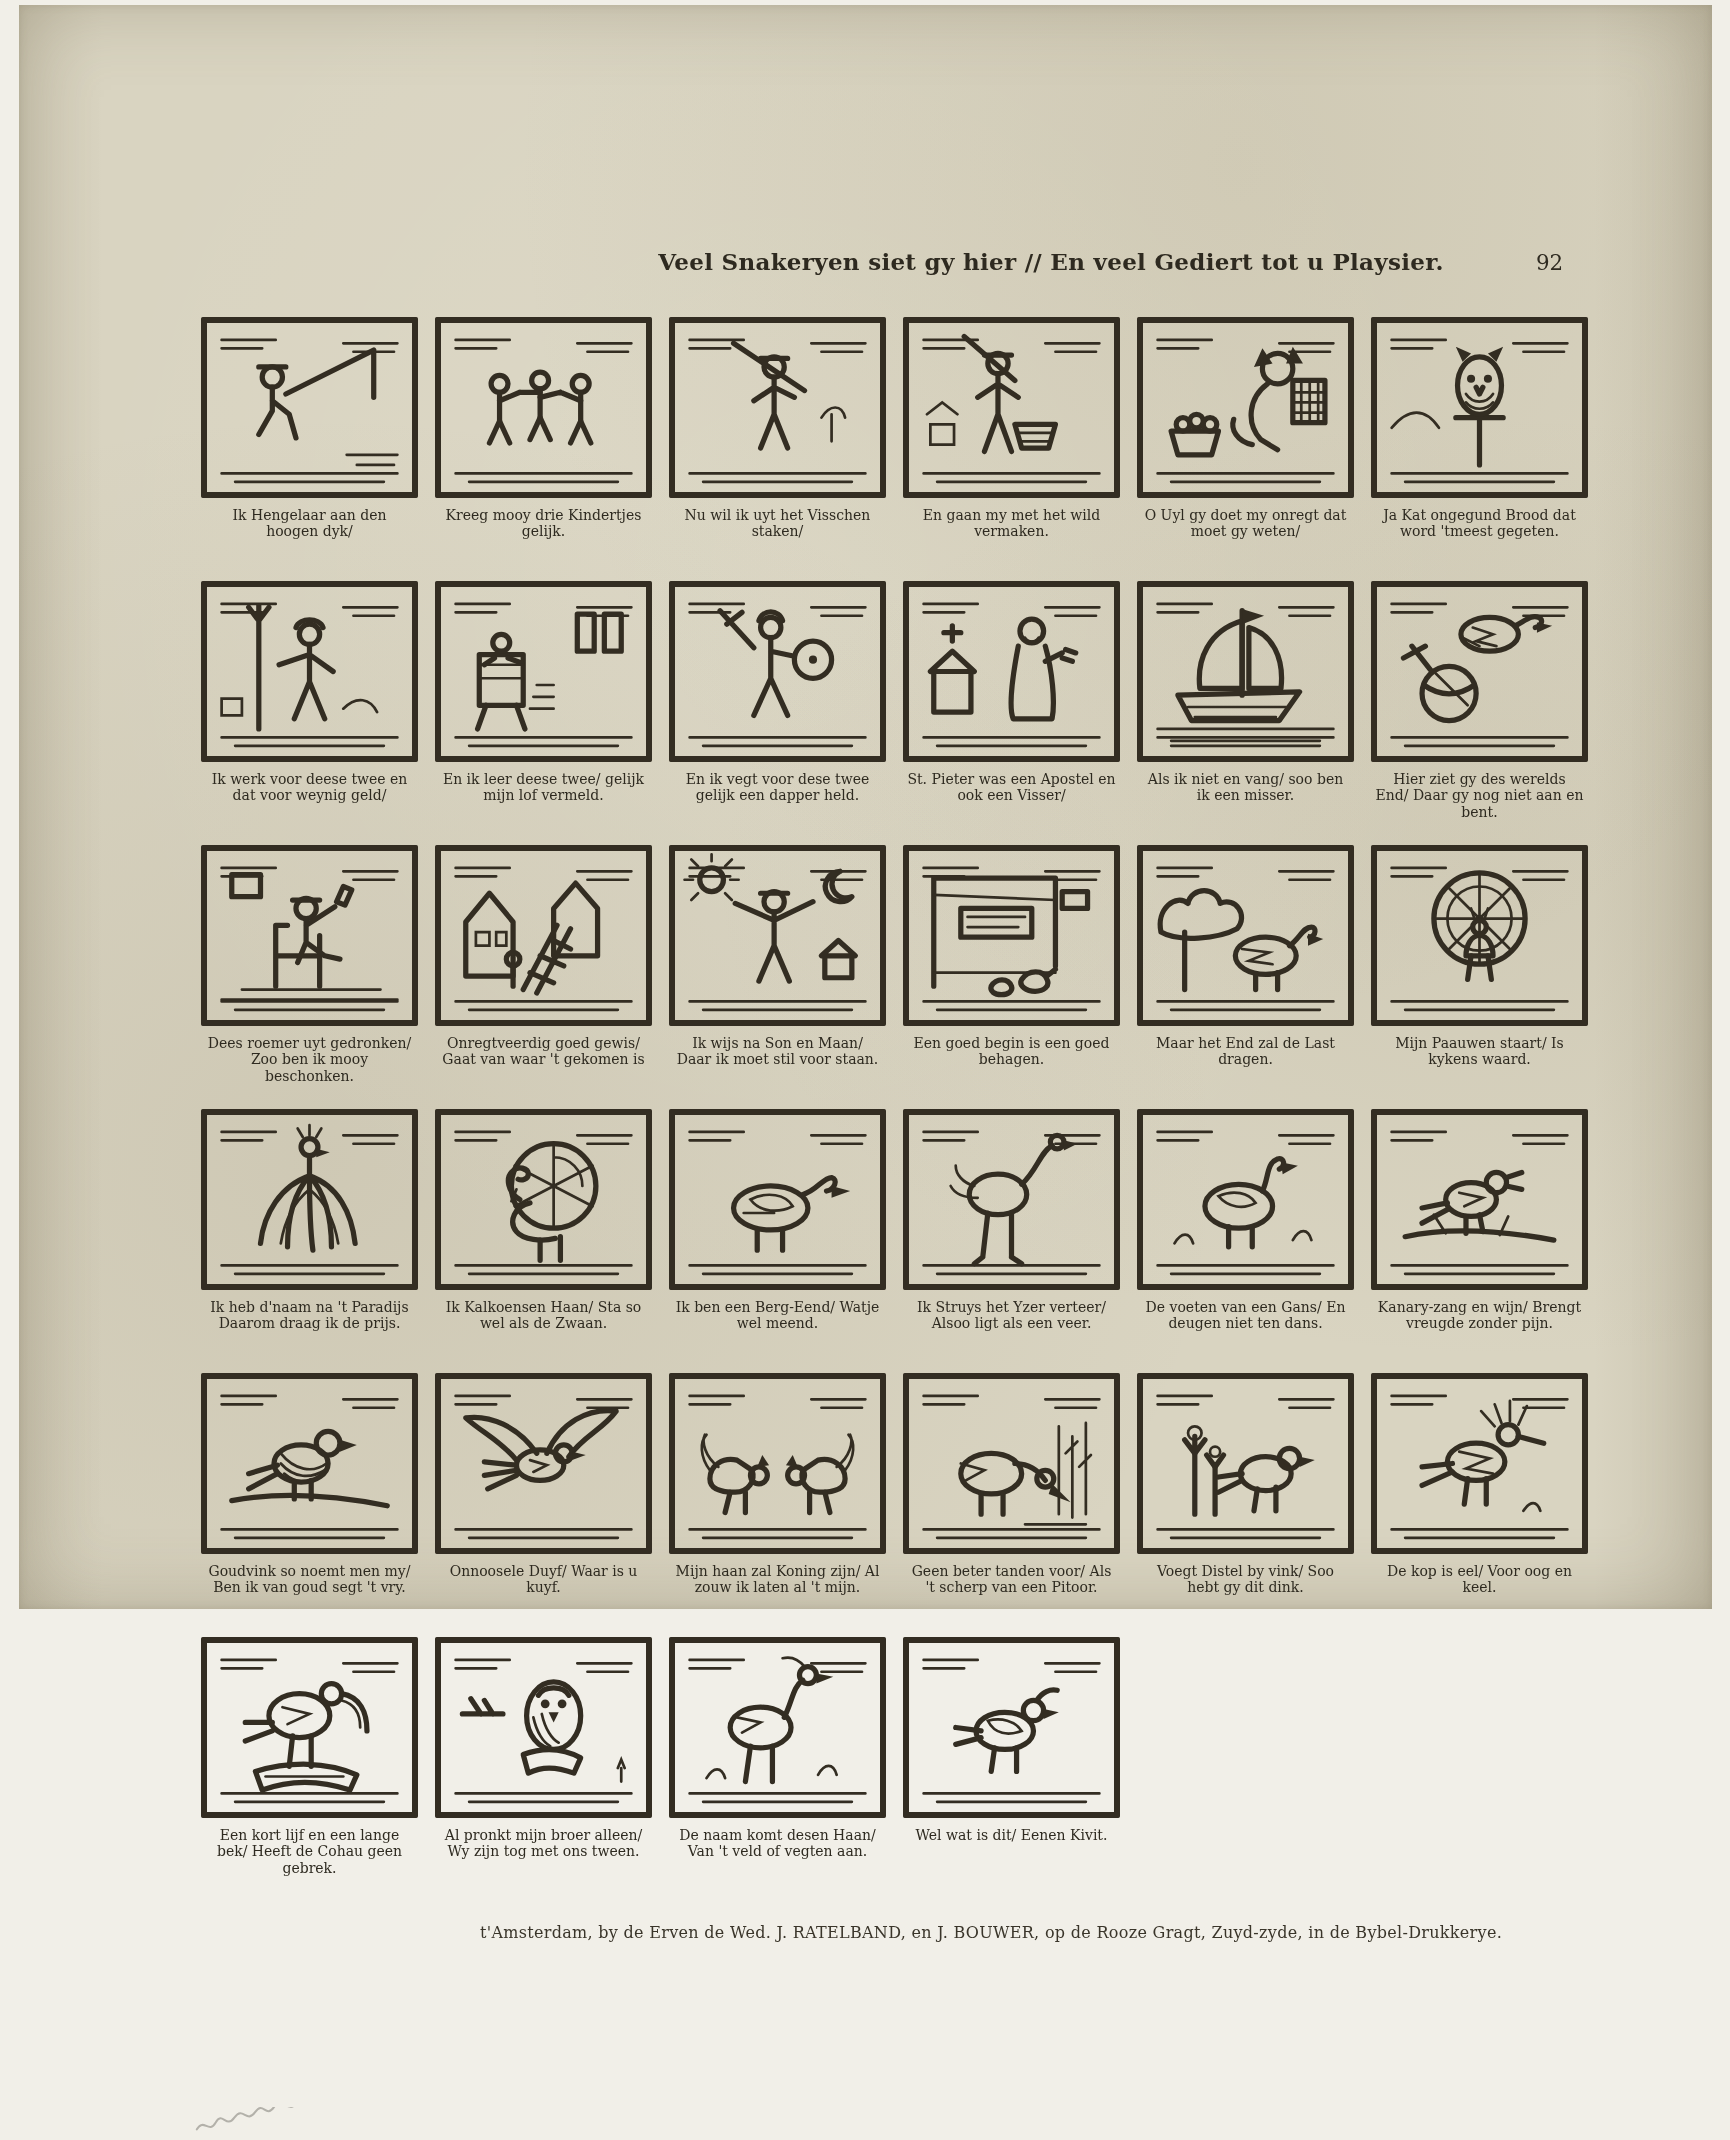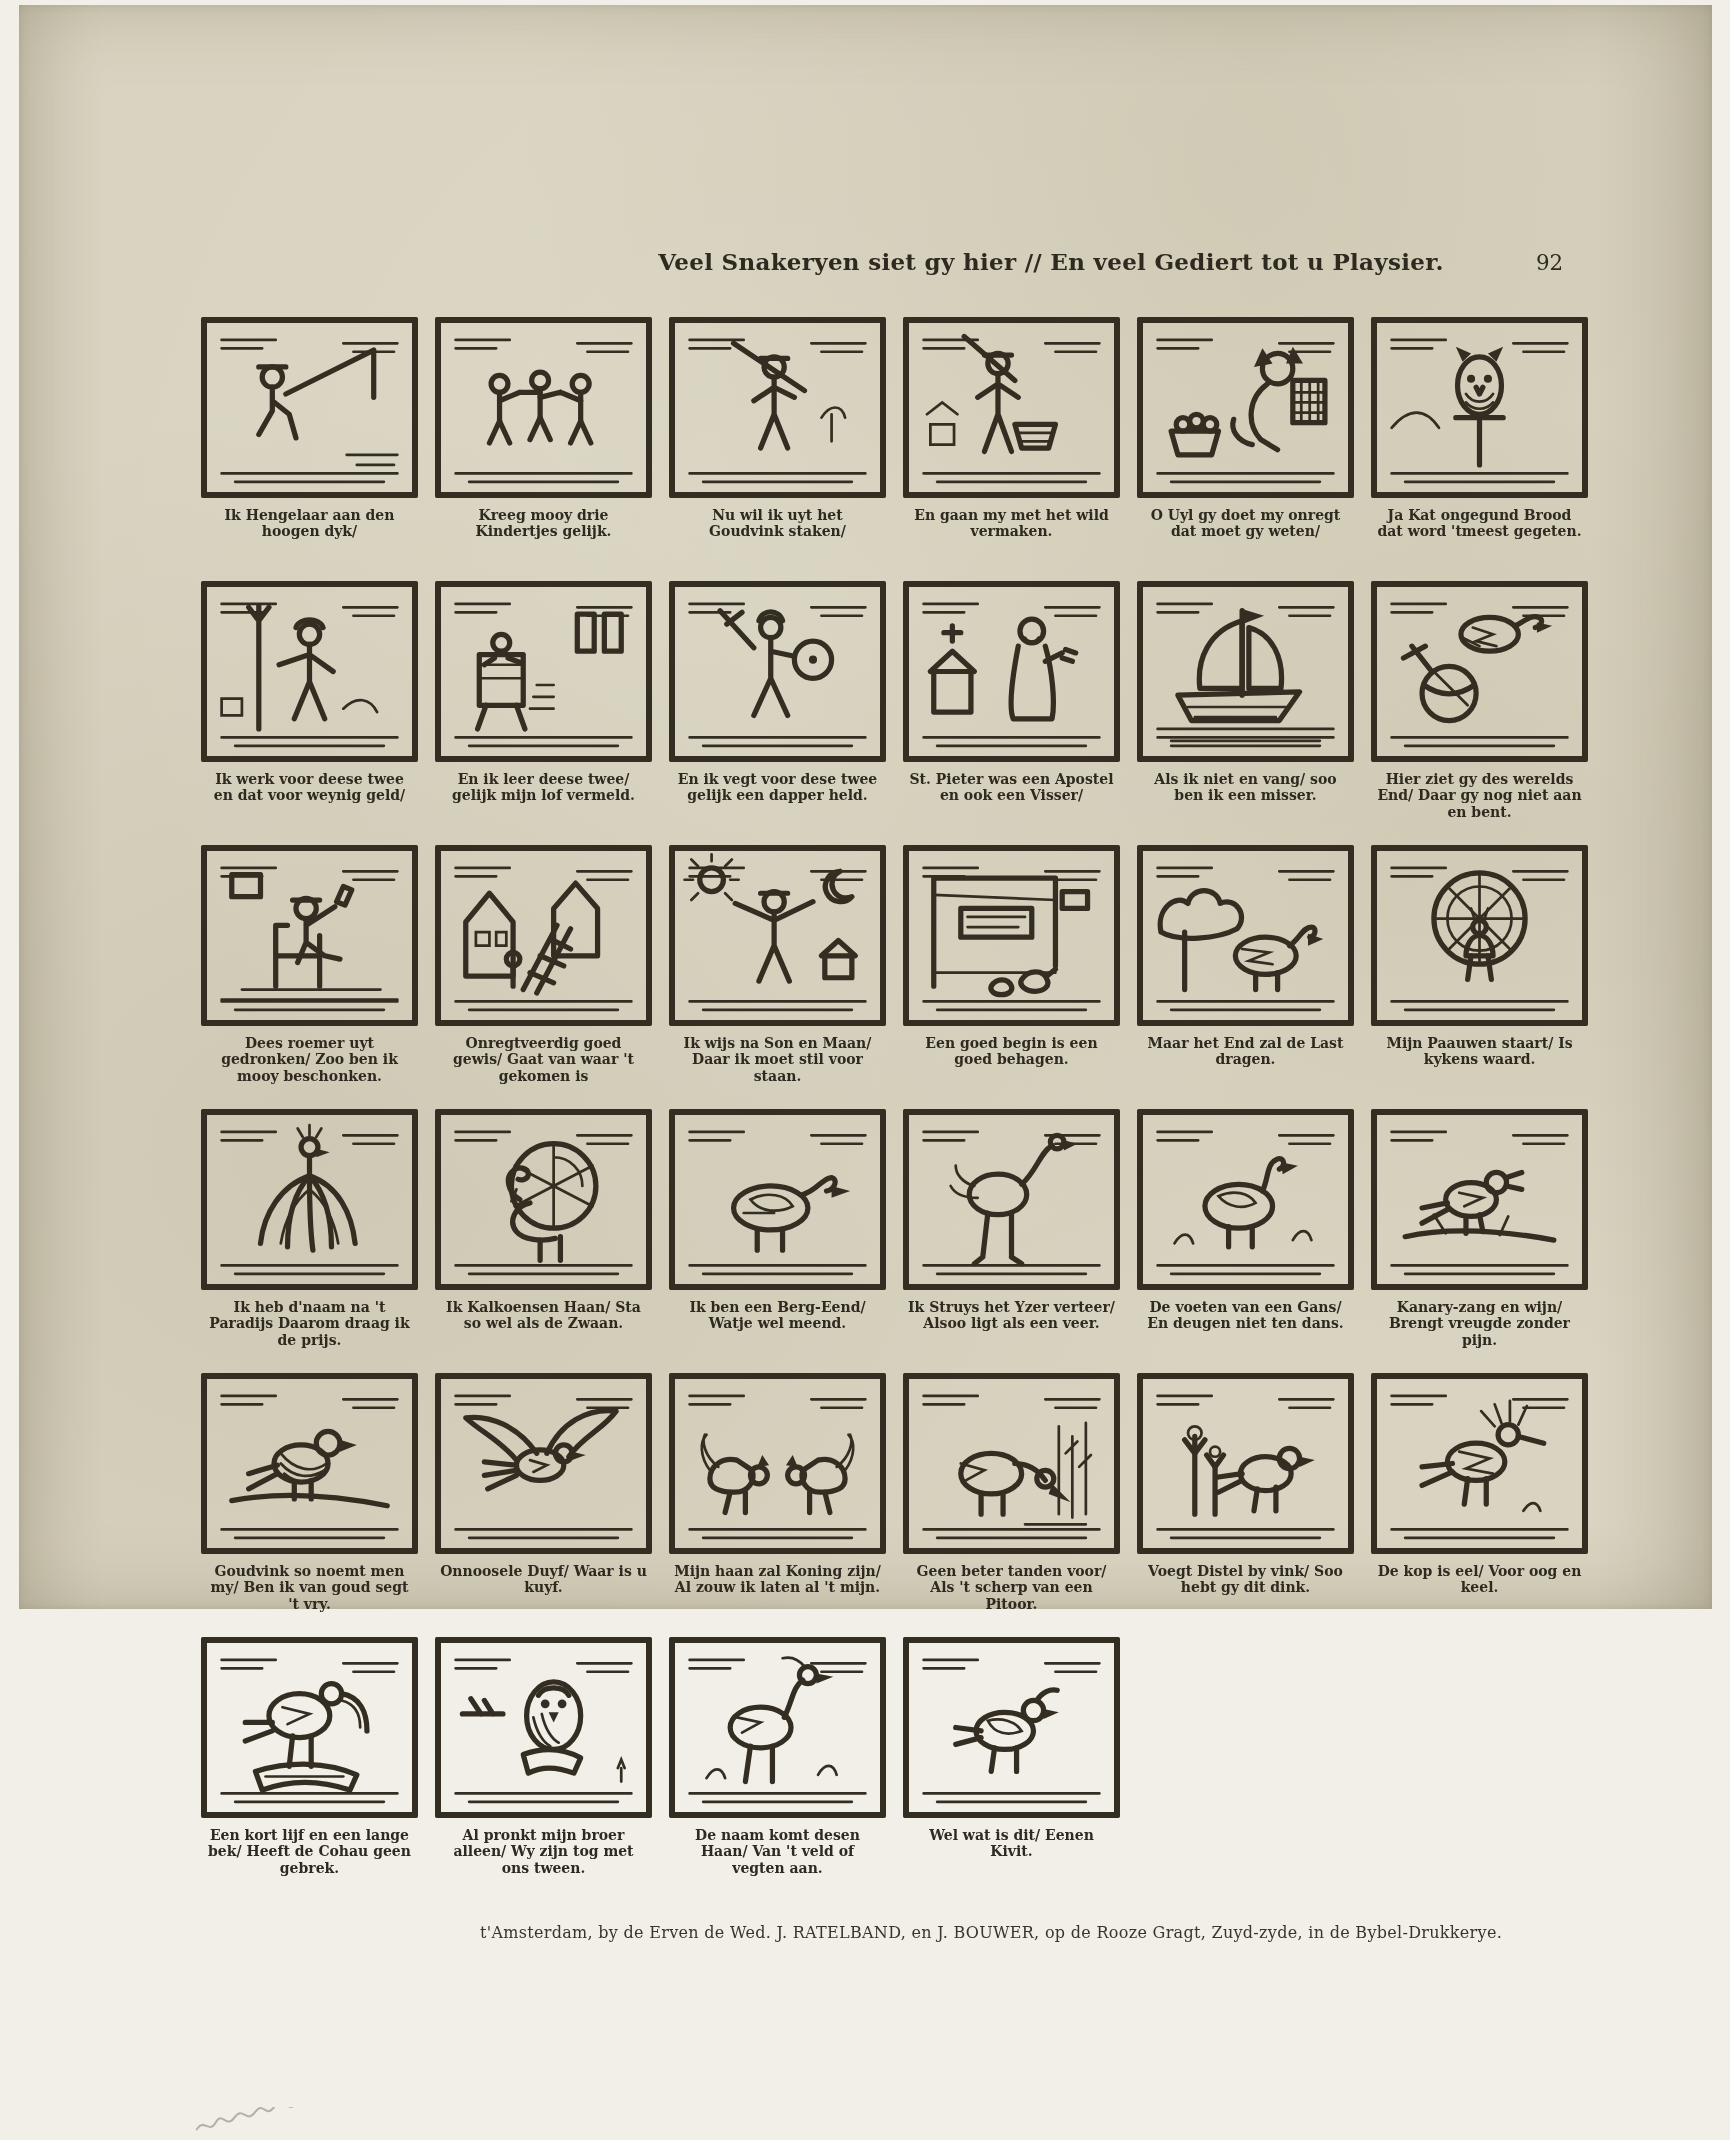--- a/index.html
+++ b/index.html
@@ -40,21 +40,21 @@
   .cut{
     width:217px;height:181px;box-sizing:border-box;
     border:6px solid var(--ink);
     border-radius:1.7px;
   }
   .cut svg{width:100%;height:100%;display:block;}
   .s{fill:none;stroke:var(--ink);stroke-width:3.1;stroke-linecap:round;stroke-linejoin:round;}
   .f{fill:var(--ink);stroke:none;}
   .h{fill:none;stroke:var(--ink);stroke-width:1.6;stroke-linecap:round;}
   .cap{
-    margin-top:8.6px;font-size:14px;line-height:1.2;font-weight:bold;
+    margin-top:8.6px;font-size:14px;line-height:1.2;font-weight:normal;
     color:#2e2a20;text-align:center;padding:0 4.3px;max-width:214px;
   }
   .imprint{
     position:absolute;top:1918px;left:972px;transform:translateX(-50%);
     font-size:16px;color:#3a352a;white-space:nowrap;letter-spacing:0.3px;
   }
   .pencil{position:absolute;left:171px;top:2102px;opacity:.5;}
 </style>
 </head>
 <body>
@@ -98,21 +98,21 @@
     <div class="cut">
           <svg viewBox="0 0 120 100" preserveAspectRatio="xMidYMid meet">
             <path class="h" d="M8 10h32M8 15h24M80 12h32M86 17h24"></path>
             <circle class="s" cx="58" cy="26" r="6"></circle>
             <path class="s" d="M50 21h16M58 32v22M58 38l-12 8M58 38l12 6M58 54l-8 20M58 54l8 20"></path>
             <path class="s" d="M34 12L76 40"></path>
             <path class="h" d="M92 54v16M86 56c5-8 12-8 14 0"></path>
             <path class="h" d="M8 89h104M16 94h88"></path>
           </svg>
         </div>
-    <figcaption class="cap">Nu wil ik uyt het Goudvink staken/</figcaption>
+    <figcaption class="cap">Nu wil ik uyt het Visschen staken/</figcaption>
   </figure>
 
   <figure class="cell">
     <div class="cut">
           <svg viewBox="0 0 120 100" preserveAspectRatio="xMidYMid meet">
             <path class="h" d="M8 10h32M8 15h24M80 12h32M86 17h24"></path>
             <circle class="s" cx="52" cy="24" r="6"></circle>
             <path class="s" d="M44 19h16M52 30v24M52 36l-12 8M52 36l12 8M52 54l-8 22M52 54l8 22"></path>
             <path class="s" d="M32 8L62 34"></path>
             <path class="s" d="M62 60h24l-4 14H66z"></path>

